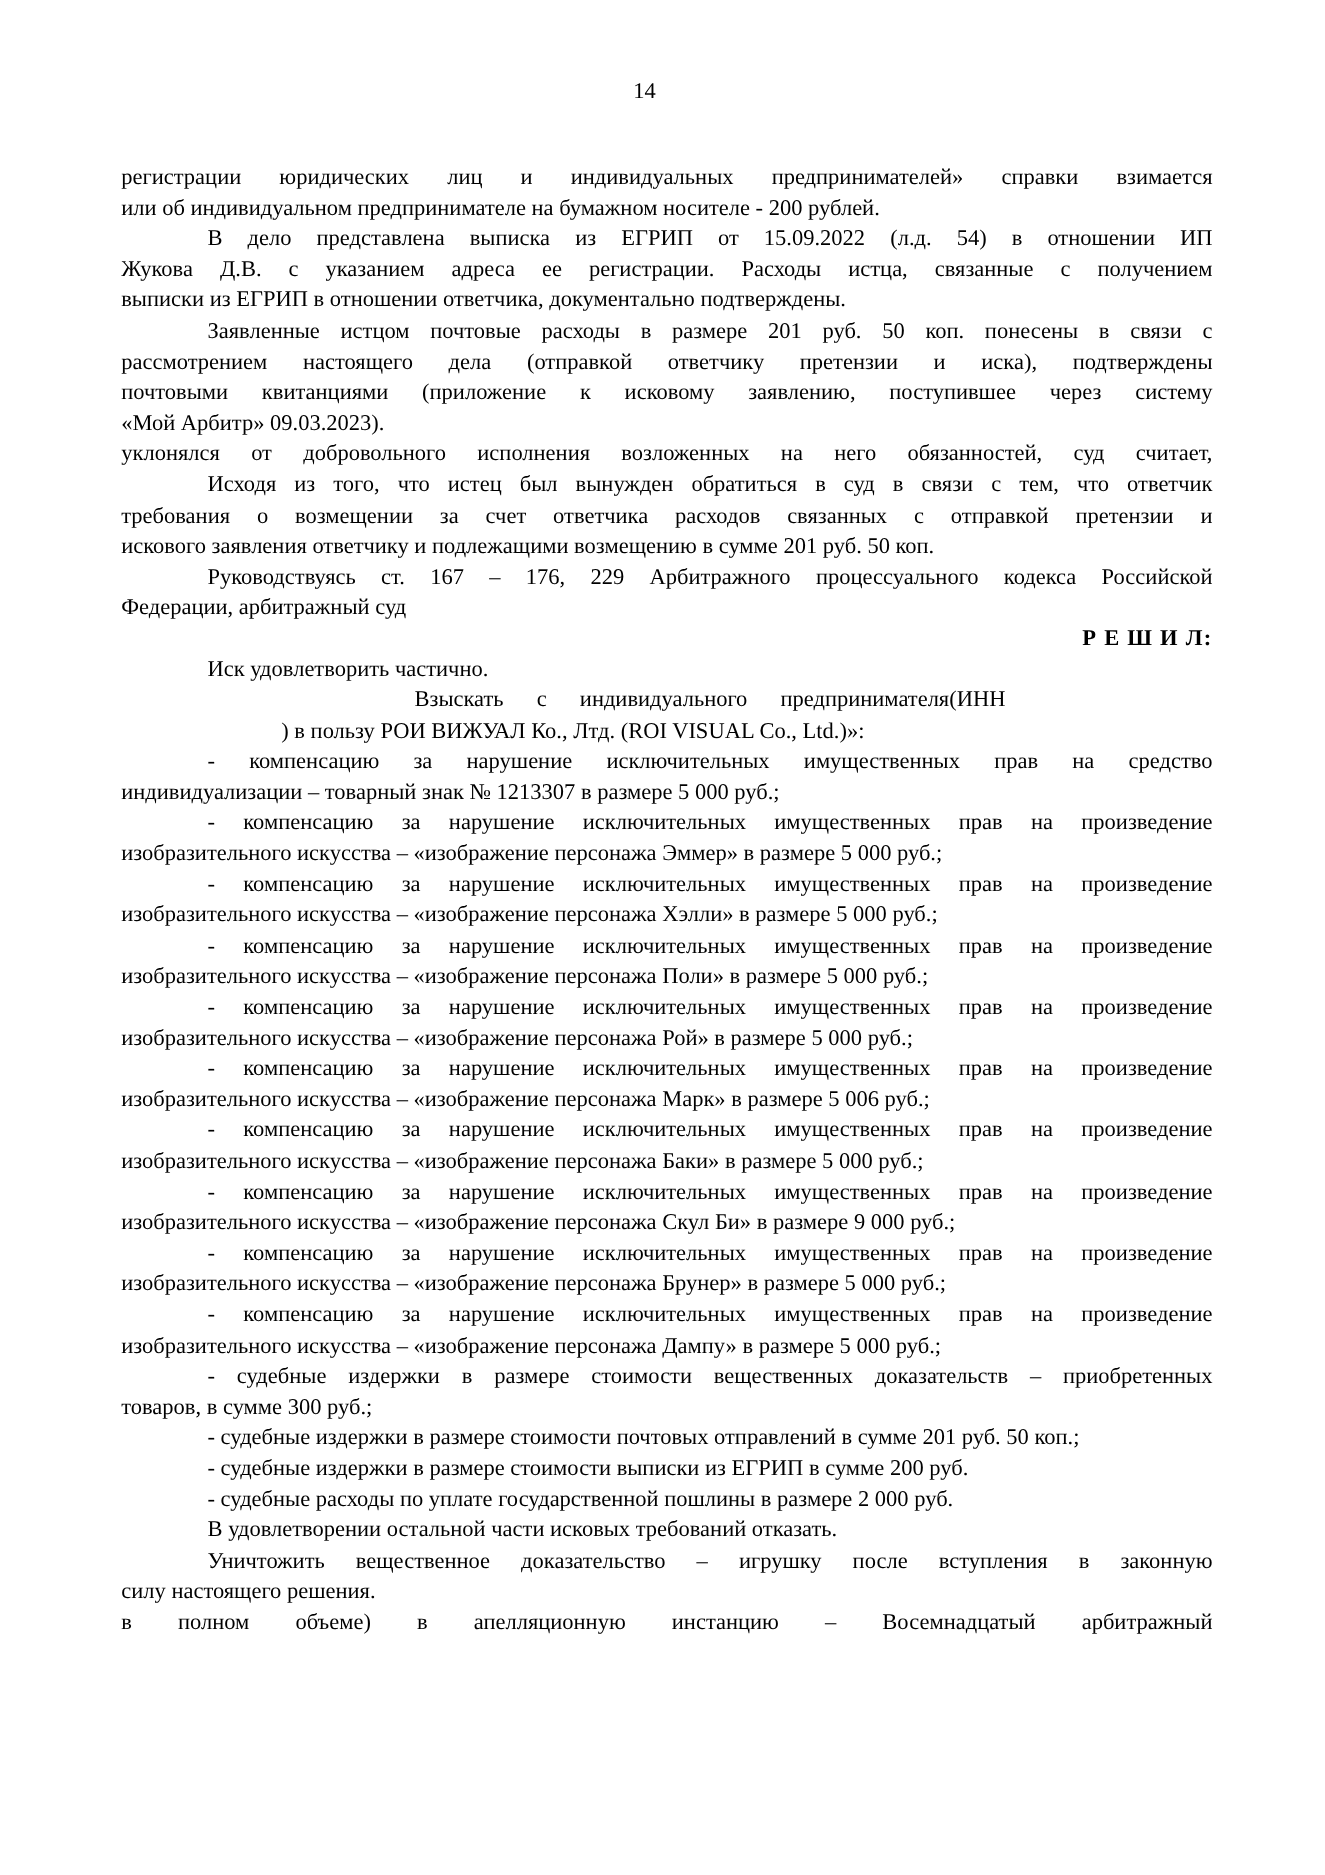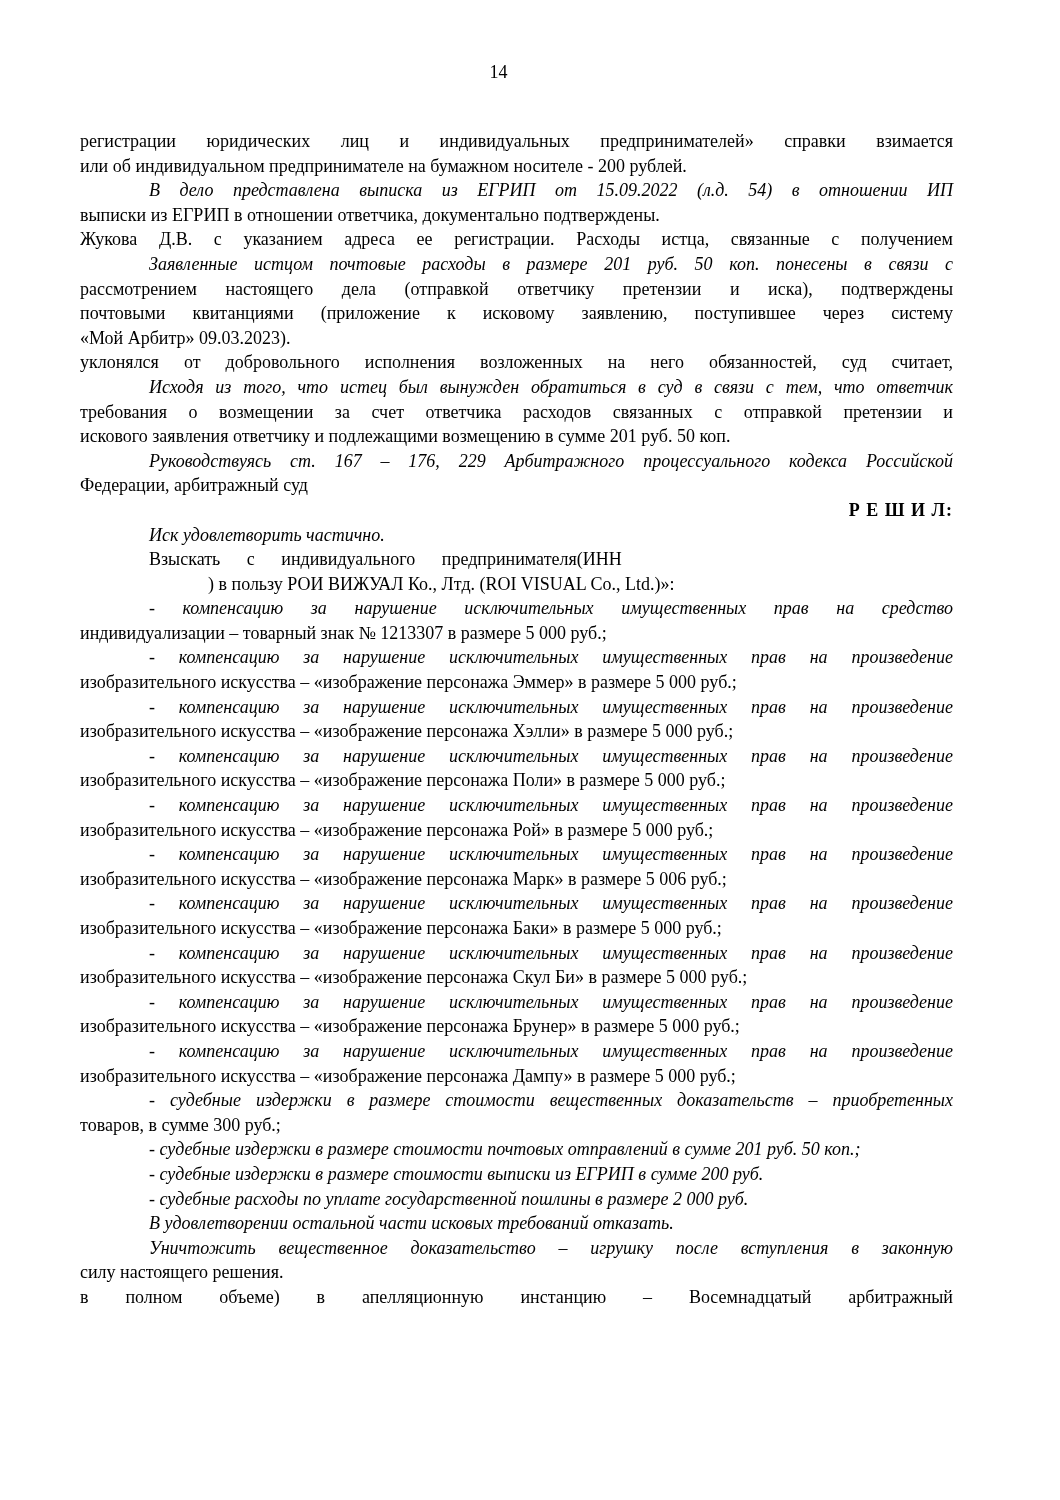--- a/index.html
+++ b/index.html
@@ -3,48 +3,49 @@
 <meta charset="utf-8">
 <style>
   html,body{margin:0;padding:0;background:#ffffff;}
   .page{
     position:relative;
     width:972px;height:1500px;
     background:#ffffff;color:#000;
     font-family:"Liberation Serif","DejaVu Serif",serif;
     font-size:18px;line-height:24.6px;
     overflow:hidden;
+    margin-left:17px;
   }
   .pageno{
     position:absolute;top:60px;left:62px;width:873px;
     text-align:center;
   }
   .content{
     position:absolute;top:129px;left:80px;width:873px;
   }
   .ln{text-align:left;}
   .str{text-align:justify;text-align-last:justify;}
-  .ind{padding-left:69px;font-style:italic;}
+  .ind{padding-left:69px;}
   .ind2{padding-left:128px;}
   .hd{font-weight:bold;text-align:right;padding-left:70px;letter-spacing:1px;}
-  .split{display:flex;justify-content:flex-start;}
+  .split{display:flex;justify-content:center;}
   .split .sl{padding-left:69px;word-spacing:22px;}
   .split .sr{white-space:nowrap;}
 </style>
 </head>
 <body>
 
 <div class="page">
   <div class="pageno">14</div>
   <div class="content">
       <div class="ln str">регистрации юридических лиц и индивидуальных предпринимателей» справки взимается</div>
       <div class="ln">или об индивидуальном предпринимателе на бумажном носителе - 200 рублей.</div>
       <div class="ln str ind">В дело представлена выписка из ЕГРИП от 15.09.2022 (л.д. 54) в отношении ИП</div>
+      <div class="ln str">Жукова Д.В. с указанием адреса ее регистрации. Расходы истца, связанные с получением</div>
       <div class="ln">выписки из ЕГРИП в отношении ответчика, документально подтверждены.</div>
-      <div class="ln str">Жукова Д.В. с указанием адреса ее регистрации. Расходы истца, связанные с получением</div>
       <div class="ln str ind">Заявленные истцом почтовые расходы в размере 201 руб. 50 коп. понесены в связи с</div>
       <div class="ln str">рассмотрением настоящего дела (отправкой ответчику претензии и иска), подтверждены</div>
       <div class="ln str">почтовыми квитанциями (приложение к исковому заявлению, поступившее через систему</div>
       <div class="ln">«Мой Арбитр» 09.03.2023).</div>
       <div class="ln str">уклонялся от добровольного исполнения возложенных на него обязанностей, суд считает,</div>
       <div class="ln str ind">Исходя из того, что истец был вынужден обратиться в суд в связи с тем, что ответчик</div>
       <div class="ln str">требования о возмещении за счет ответчика расходов связанных с отправкой претензии и</div>
       <div class="ln">искового заявления ответчику и подлежащими возмещению в сумме 201 руб. 50 коп.</div>
       <div class="ln str ind">Руководствуясь ст. 167 – 176, 229 Арбитражного процессуального кодекса Российской</div>
       <div class="ln">Федерации, арбитражный суд</div>
@@ -63,21 +64,21 @@
       <div class="ln">изобразительного искусства – «изображение персонажа Хэлли» в размере 5 000 руб.;</div>
       <div class="ln str ind">- компенсацию за нарушение исключительных имущественных прав на произведение</div>
       <div class="ln">изобразительного искусства – «изображение персонажа Поли» в размере 5 000 руб.;</div>
       <div class="ln str ind">- компенсацию за нарушение исключительных имущественных прав на произведение</div>
       <div class="ln">изобразительного искусства – «изображение персонажа Рой» в размере 5 000 руб.;</div>
       <div class="ln str ind">- компенсацию за нарушение исключительных имущественных прав на произведение</div>
       <div class="ln">изобразительного искусства – «изображение персонажа Марк» в размере 5 006 руб.;</div>
       <div class="ln str ind">- компенсацию за нарушение исключительных имущественных прав на произведение</div>
       <div class="ln">изобразительного искусства – «изображение персонажа Баки» в размере 5 000 руб.;</div>
       <div class="ln str ind">- компенсацию за нарушение исключительных имущественных прав на произведение</div>
-      <div class="ln">изобразительного искусства – «изображение персонажа Скул Би» в размере 5 000 руб.;</div>
+      <div class="ln">изобразительного искусства – «изображение персонажа Скул Би» в размере 9 000 руб.;</div>
       <div class="ln str ind">- компенсацию за нарушение исключительных имущественных прав на произведение</div>
       <div class="ln">изобразительного искусства – «изображение персонажа Брунер» в размере 5 000 руб.;</div>
       <div class="ln str ind">- компенсацию за нарушение исключительных имущественных прав на произведение</div>
       <div class="ln">изобразительного искусства – «изображение персонажа Дампу» в размере 5 000 руб.;</div>
       <div class="ln str ind">- судебные издержки в размере стоимости вещественных доказательств – приобретенных</div>
       <div class="ln">товаров, в сумме 300 руб.;</div>
       <div class="ln ind">- судебные издержки в размере стоимости почтовых отправлений в сумме 201 руб. 50 коп.;</div>
       <div class="ln ind">- судебные издержки в размере стоимости выписки из ЕГРИП в сумме 200 руб.</div>
       <div class="ln ind">- судебные расходы по уплате государственной пошлины в размере 2 000 руб.</div>
       <div class="ln ind">В удовлетворении остальной части исковых требований отказать.</div>

